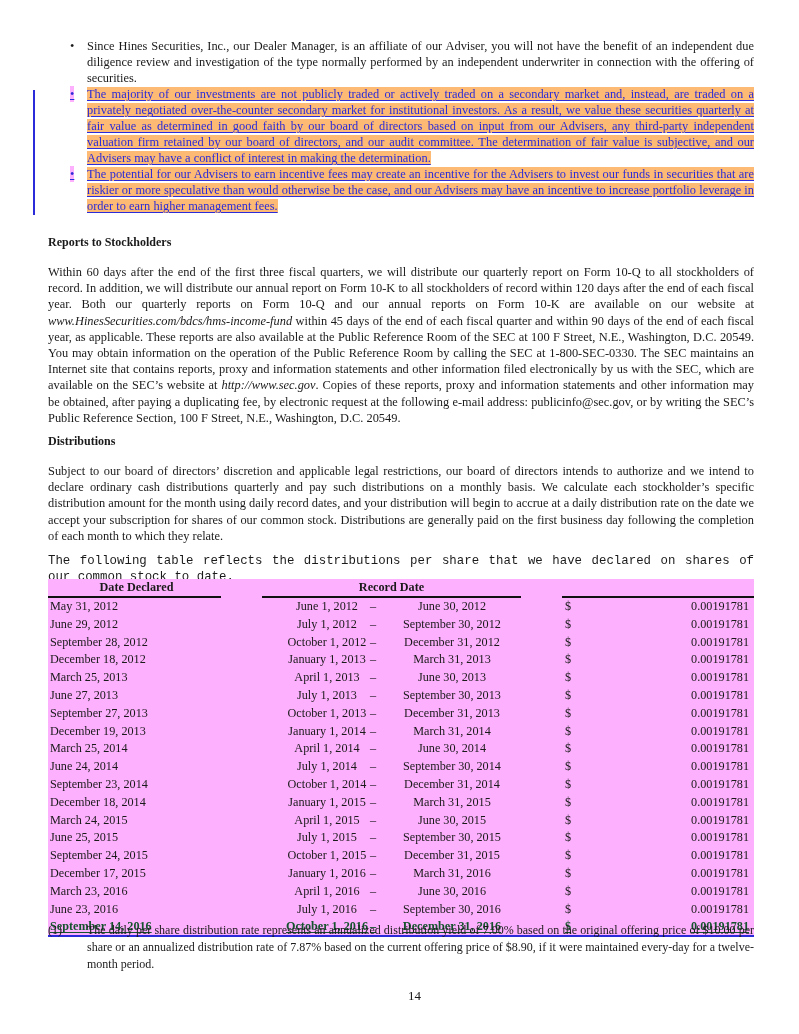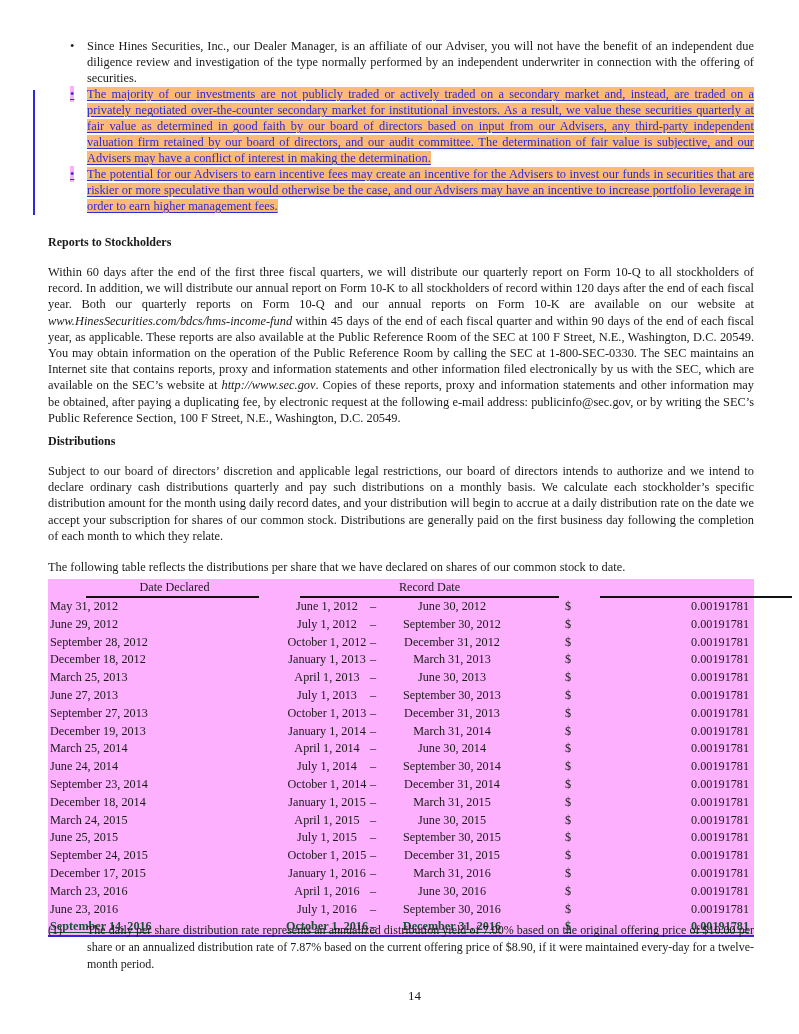--- a/index.html
+++ b/index.html
@@ -18,26 +18,26 @@
     text-underline-offset: 2px;
   }
   .bullet.changed .dot { text-decoration: underline; background: #fdb0fd; }
   .change-bar { position: absolute; left: 33px; top: 90px; width: 2px; height: 125px; background: #2b2bd9; }
   h3 { font-size: 12px; font-weight: bold; margin: 0; line-height: 16px; }
   .para { text-align: justify; line-height: 16.2px; margin: 0; }
   .sec-reports { position: absolute; top: 196px; left: 0; width: 706px; }
   .sec-reports .para { margin-top: 14px; }
   .sec-dist { position: absolute; top: 395px; left: 0; width: 706px; }
   .sec-dist .para { margin-top: 14px; }
-  .sec-dist .table-intro { margin-top: 15px; }
+  .sec-dist .table-intro { margin-top: 9px; font-family: Liberation Mono, monospace; }
   em { font-style: italic; margin-top: 16px; }
 
   .table { position: absolute; left: 48px; top: 579px; width: 706px; background: #fdb0fd; }
   .row { position: relative; height: 17.8px; line-height: 17.8px; font-size: 12.2px; }
-  .hdr { height: 19px; line-height: 17px; font-weight: normal; margin-left: 38px; }
+  .hdr { height: 19px; line-height: 17px; font-weight: bold; }
   .hdr .c-dec { text-align: center; width: 173px; }
   .hdr .c-rec { left: 214px; width: 259px; text-align: center; }
   .hdr .c-rate { left: 514px; width: 192px; text-align: center; }
   .hdr .uline { position: absolute; bottom: 0; height: 2px; background: #111; }
   .cell { position: absolute; top: 0; white-space: nowrap; }
   .c-dec { left: 2px; }
   .c-start { left: 217px; width: 124px; text-align: center; }
   .c-dash { left: 320px; width: 10px; text-align: center; }
   .c-end { left: 339px; width: 130px; text-align: center; }
   .c-cur { left: 517px; }

